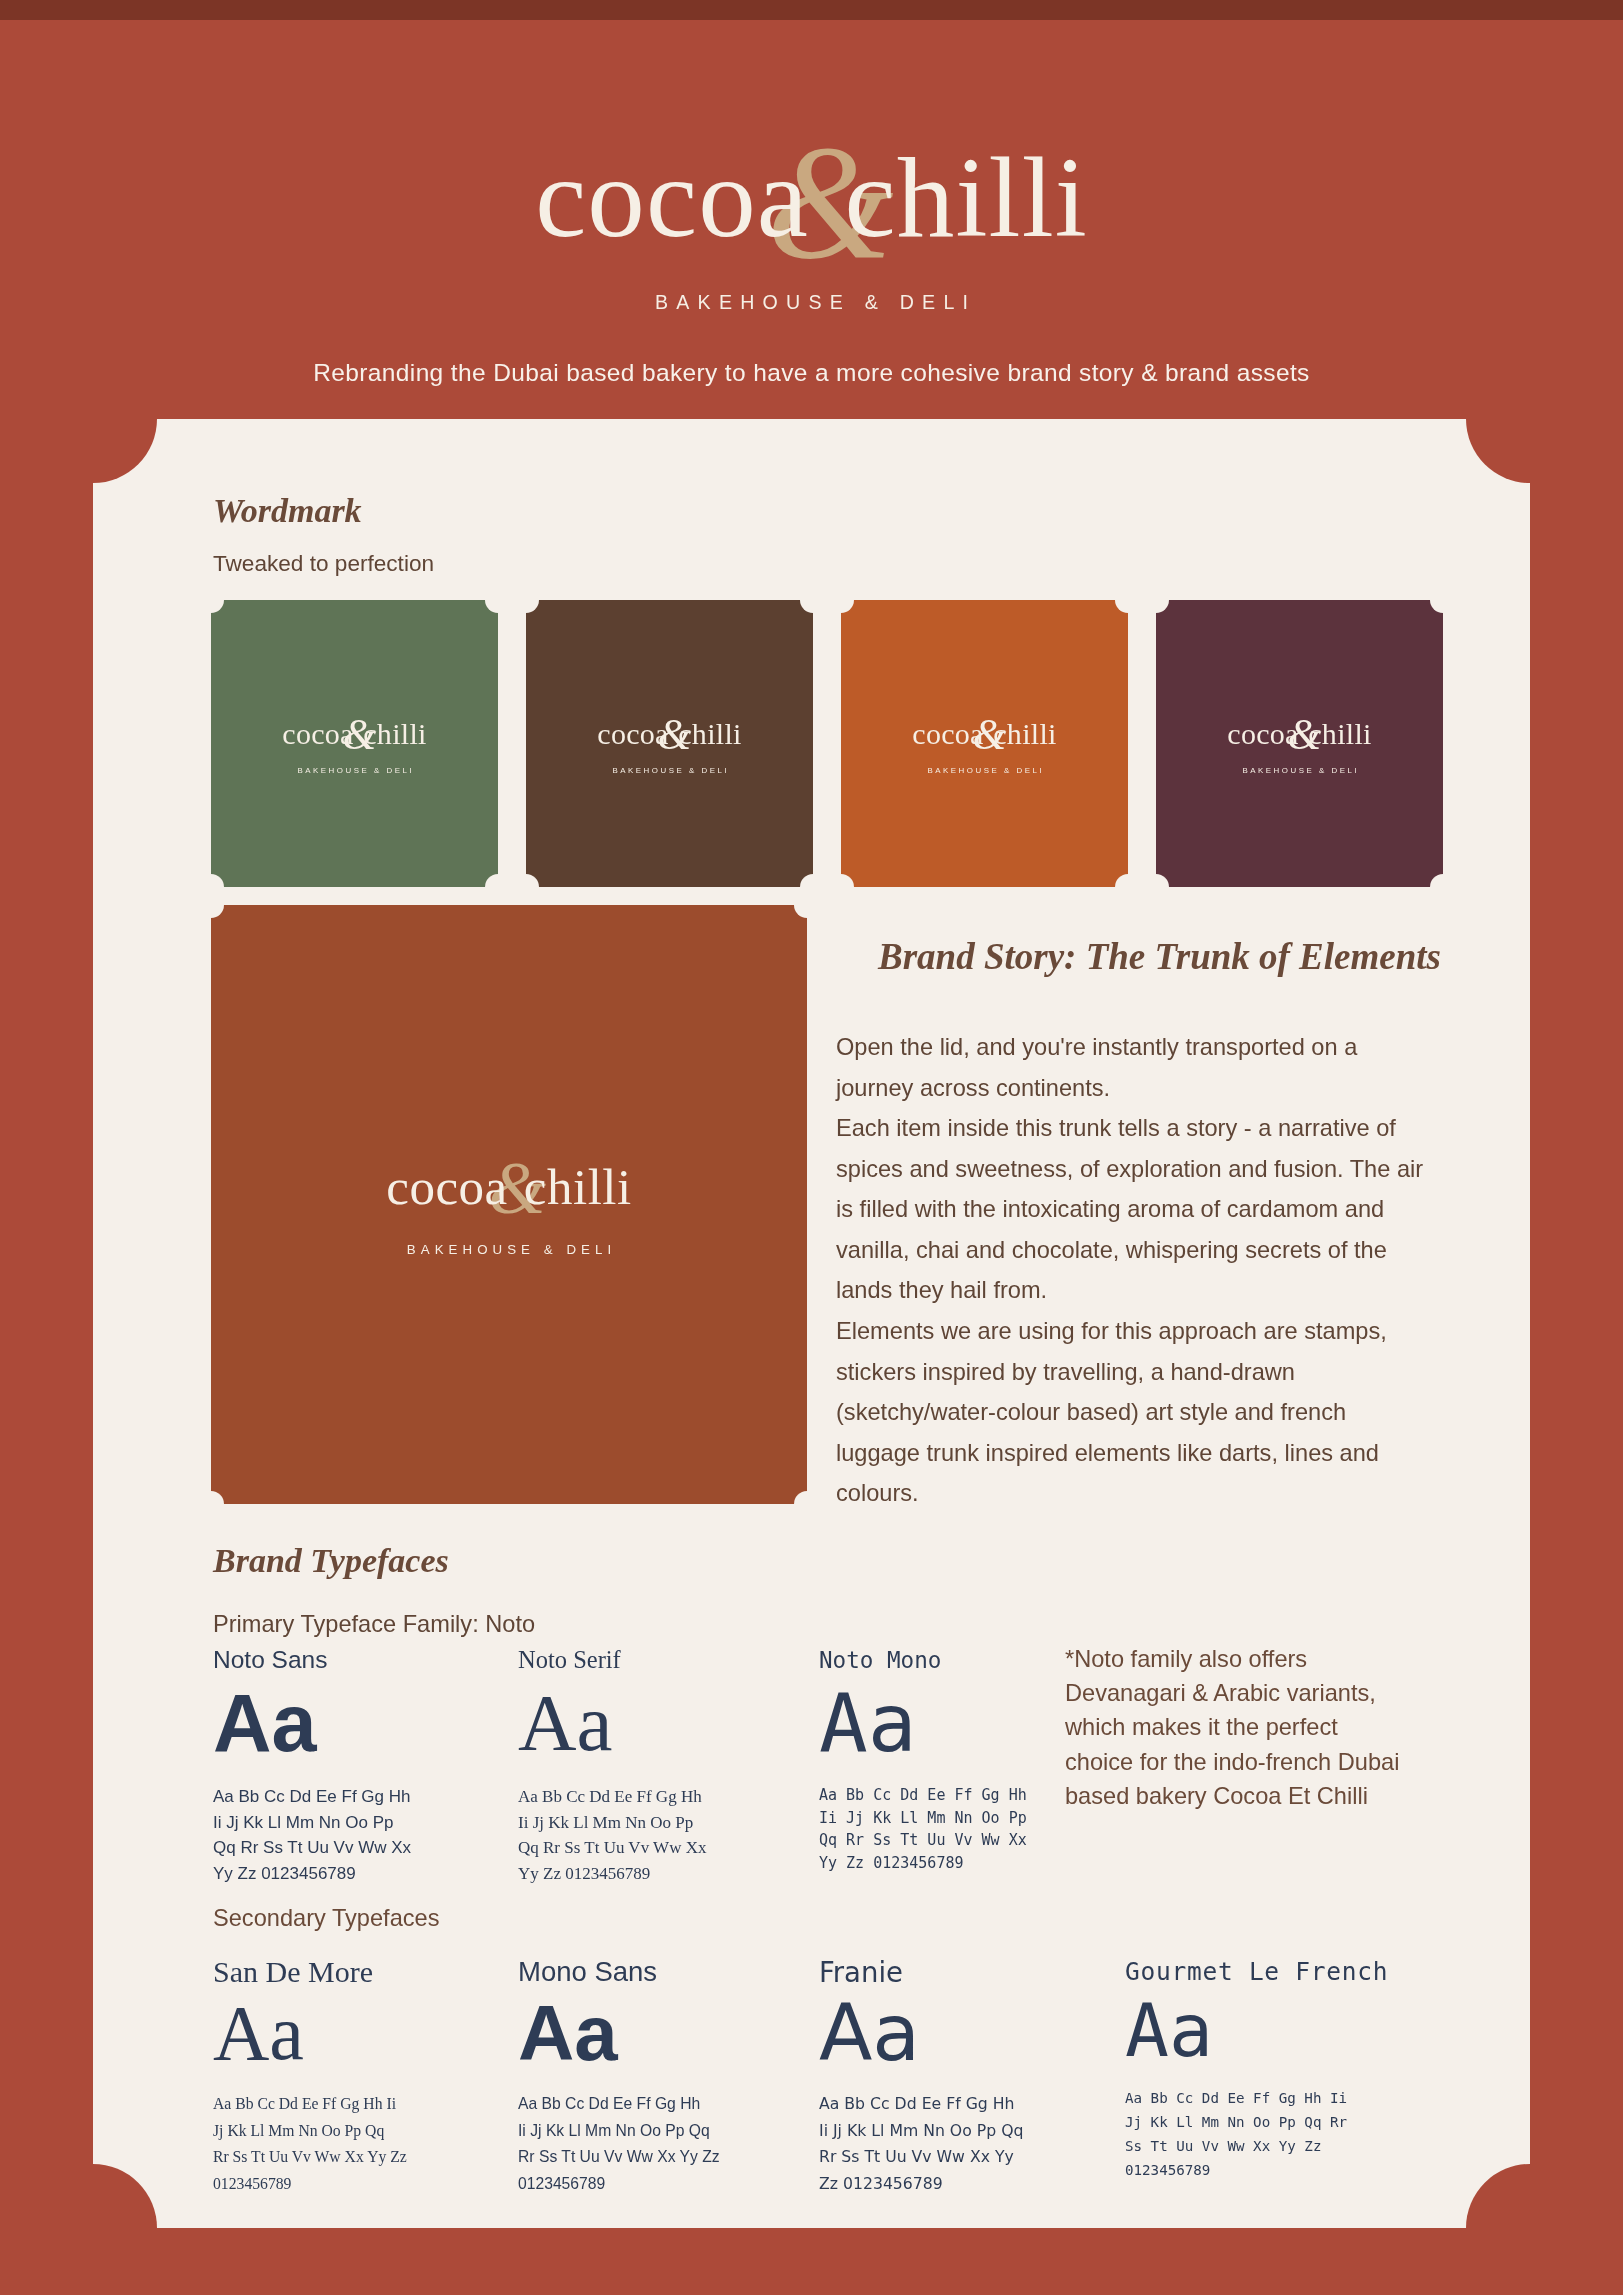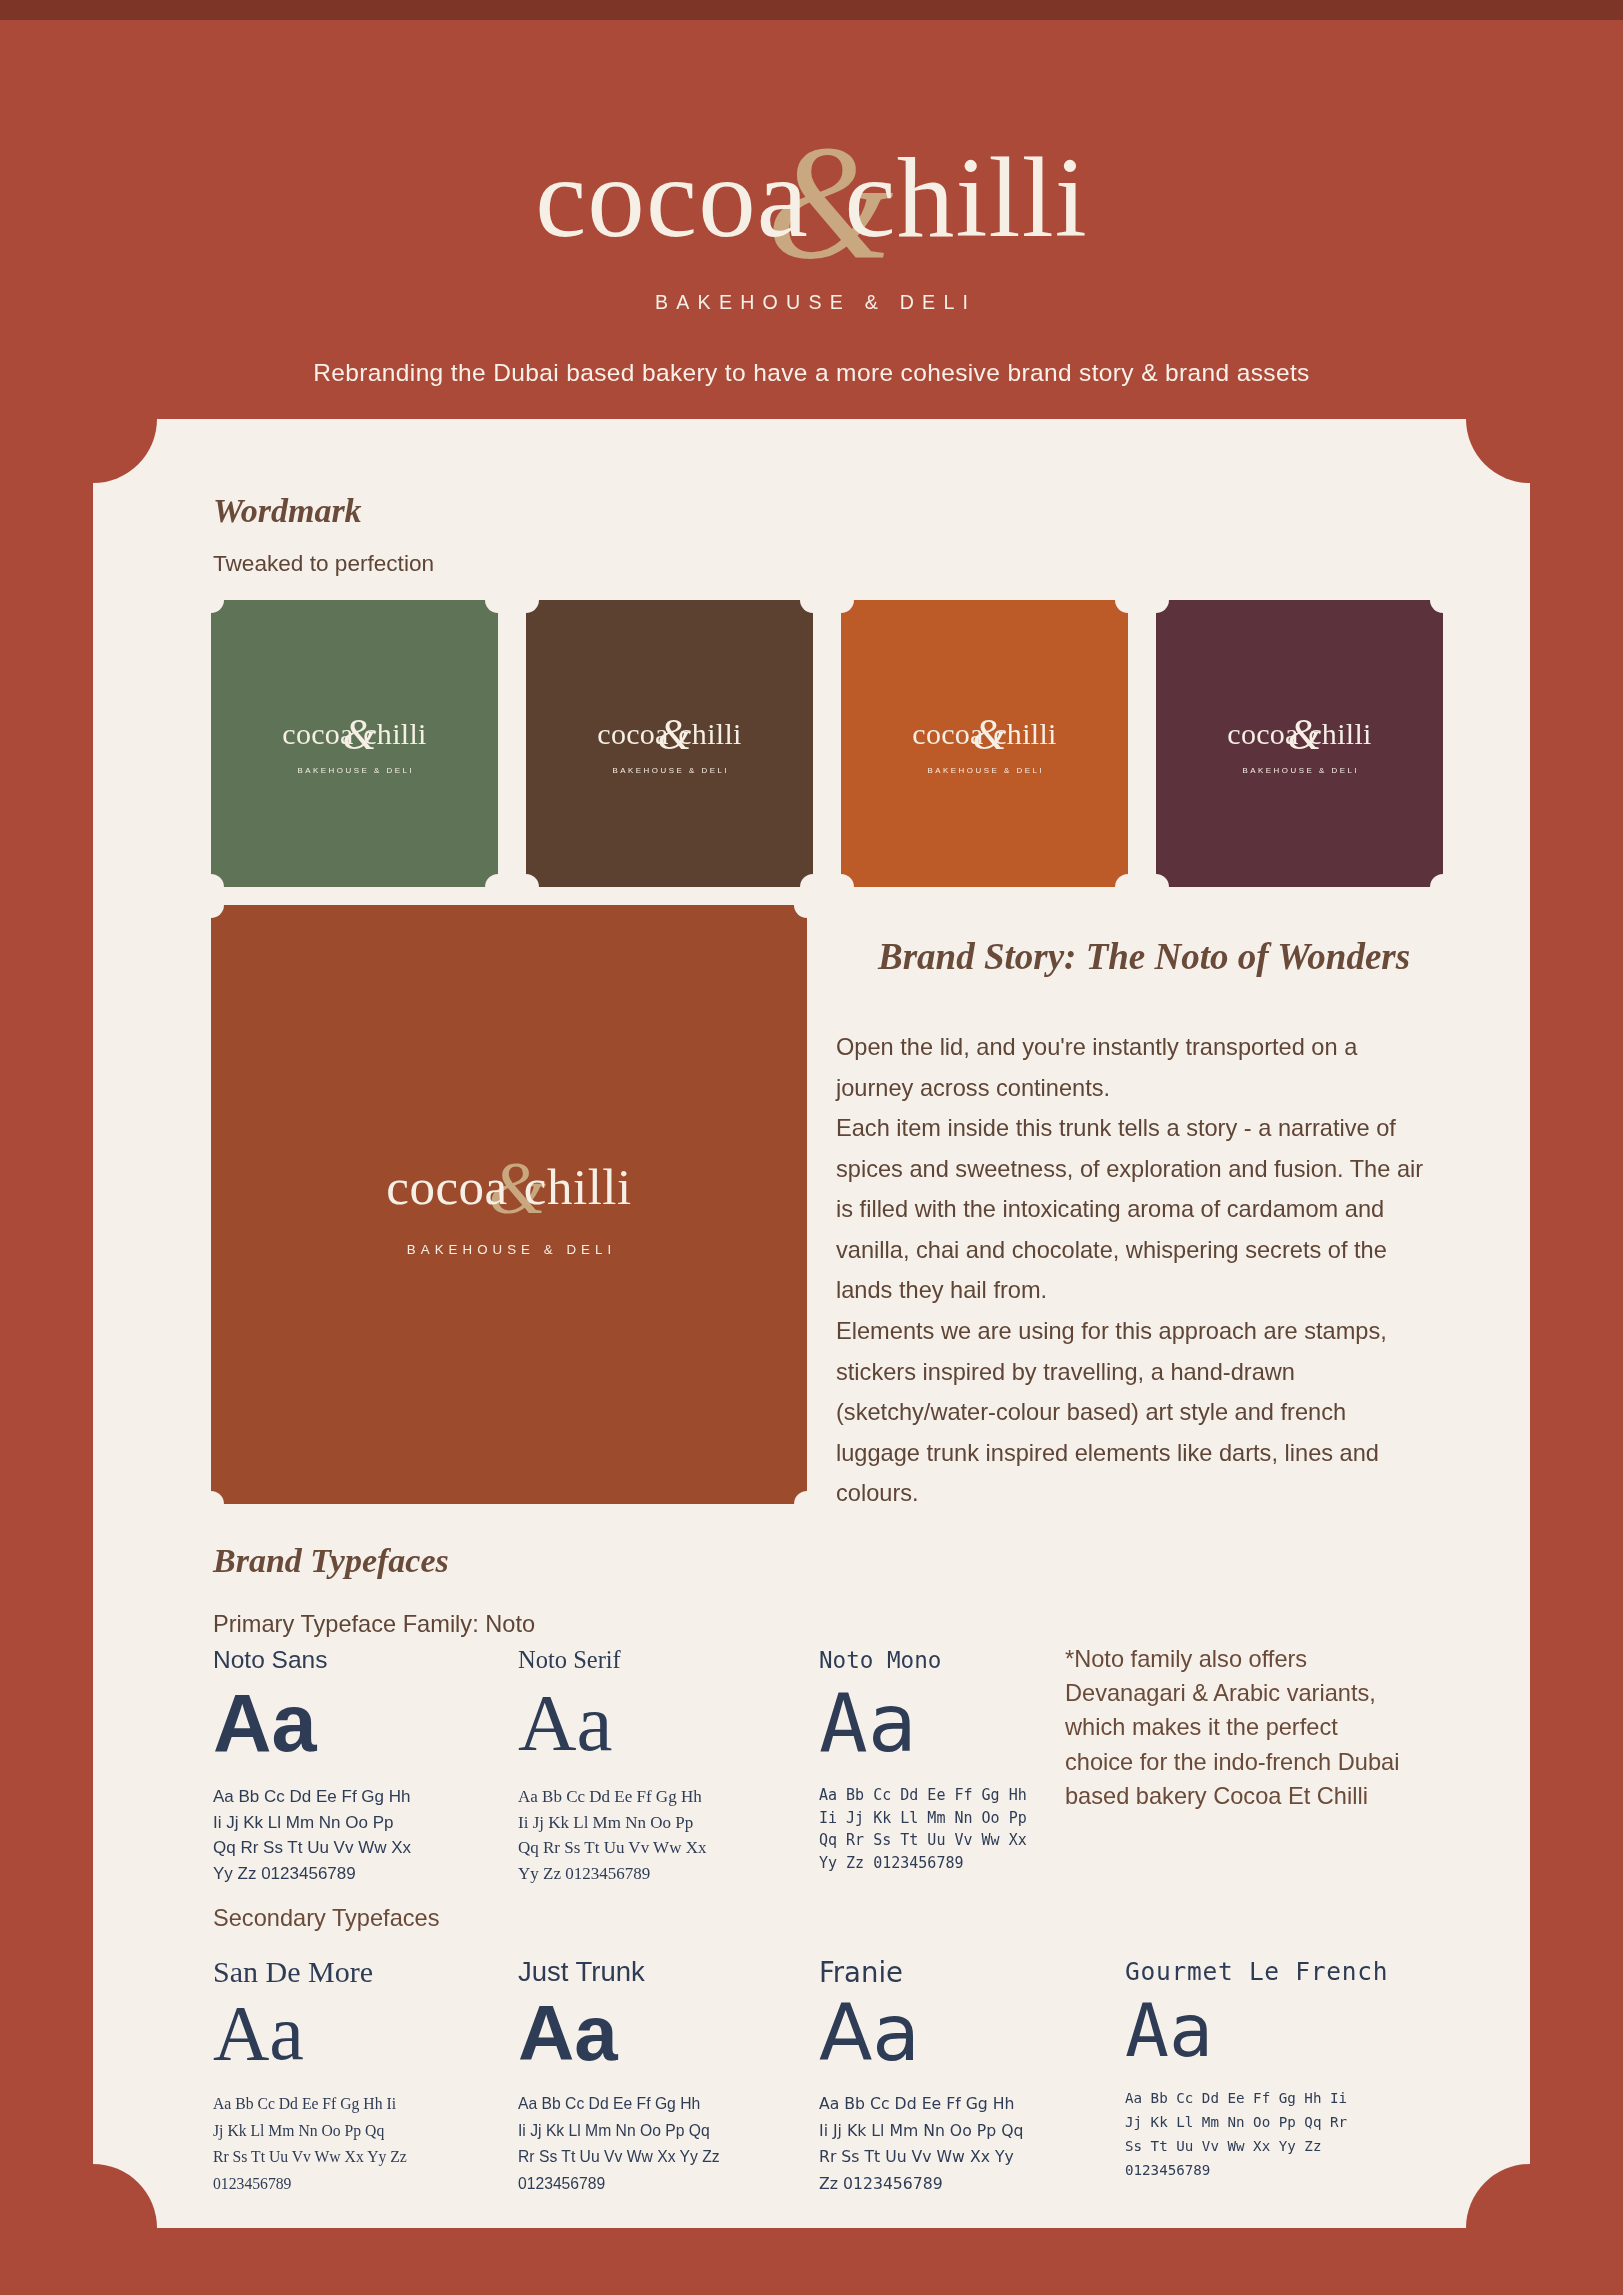--- a/index.html
+++ b/index.html
@@ -184,21 +184,21 @@
       <div class="swatch-inner">
         <div class="logo swatch-logo">
           <span class="w">cocoa</span>
             <span class="amp">&amp;</span>
             <span class="w">chilli</span>
         </div>
         <div class="logo-sub">BAKEHOUSE &amp; DELI</div>
       </div>
     </div>
 
-    <div class="story-title serif-it">Brand Story: The Noto of Wonders</div>
+    <div class="story-title serif-it">Brand Story: The Trunk of Elements</div>
     <div class="story-body">Open the lid, and you're instantly transported on a journey across continents.
 Each item inside this trunk tells a story - a narrative of spices and sweetness, of exploration and fusion. The air is filled with the intoxicating aroma of cardamom and vanilla, chai and chocolate, whispering secrets of the lands they hail from.
 Elements we are using for this approach are stamps, stickers inspired by travelling, a hand-drawn (sketchy/water-colour based) art style and french luggage trunk inspired elements like darts, lines and colours.</div>
 
     <div class="tf-title serif-it">Brand Typefaces</div>
     <div class="tf-primary-label">Primary Typeface Family: Noto</div>
 
     <div class="tf-col row-primary c1 col-sans f-sans">
       <div class="tf-name">Noto Sans</div>
       <div class="aa">Aa</div>
@@ -233,21 +233,21 @@
     <div class="tf-col row-secondary c1 col-sandemore f-serif">
       <div class="tf-name">San De More</div>
       <div class="aa">Aa</div>
       <div class="alpha">Aa Bb Cc Dd Ee Ff Gg Hh Ii
 Jj Kk Ll Mm Nn Oo Pp Qq
 Rr Ss Tt Uu Vv Ww Xx Yy Zz
 0123456789</div>
     </div>
 
     <div class="tf-col row-secondary c2 col-justsans f-sans">
-      <div class="tf-name">Just Trunk</div>
+      <div class="tf-name">Mono Sans</div>
       <div class="aa">Aa</div>
       <div class="alpha">Aa Bb Cc Dd Ee Ff Gg Hh
 Ii Jj Kk Ll Mm Nn Oo Pp Qq
 Rr Ss Tt Uu Vv Ww Xx Yy Zz
 0123456789</div>
     </div>
 
     <div class="tf-col row-secondary c3 col-franie f-round">
       <div class="tf-name">Franie</div>
       <div class="aa">Aa</div>

